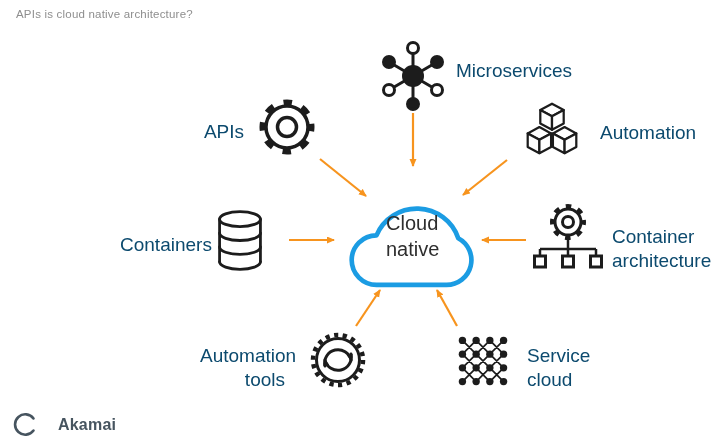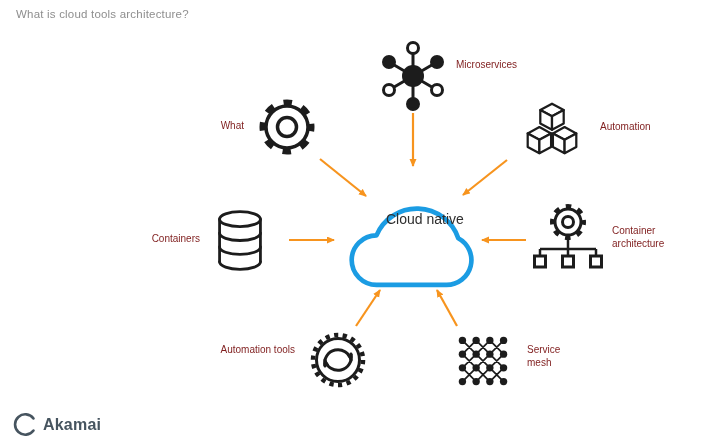--- a/index.html
+++ b/index.html
@@ -7,41 +7,41 @@
     position:relative;width:720px;height:448px;background:#ffffff;
     font-family:"Liberation Sans", sans-serif;overflow:hidden;
   }
   .page-title{
     position:absolute;left:16px;top:8px;font-size:11.5px;color:#8e8e8e;
     letter-spacing:.2px;
   }
   .arrows{position:absolute;left:0;top:0;}
   .icon-box{position:absolute;}
   .node-label{
-    position:absolute;font-size:10px;color:#7f1d1d;line-height:1.28;
+    position:absolute;font-size:19px;color:#0c4a6e;line-height:1.28;
   }
   .node-label.right{text-align:right;}
   .cloud-box{position:absolute;left:340px;top:168px;}
   .cloud-label{
     position:absolute;left:386px;top:210px;width:80px;
-    font-size:14px;color:#2e2e2e;line-height:1.3;
+    font-size:20px;color:#2e2e2e;line-height:1.3;
   }
   .logo{
-    position:absolute;left:12px;top:411px;display:flex;align-items:center;gap:4px;
+    position:absolute;left:12px;top:411px;display:flex;align-items:center;gap:19px;
   }
   .logo-text{
     font-size:16px;font-weight:700;color:#46545f;letter-spacing:.2px;
   }
 </style>
 </head>
 <body>
 
 <div class="canvas">
 
-  <div class="page-title">What is cloud tools architecture?</div>
+  <div class="page-title">APIs is cloud native architecture?</div>
 
   <svg class="arrows" width="720" height="448">
     <defs>
       <marker id="arrowhead-orange" markerWidth="10" markerHeight="10" refX="7" refY="3.5" orient="auto" markerUnits="userSpaceOnUse">
         <path d="M0,0 L8,3.5 L0,7 Z" fill="#f7941e"></path>
       </marker>
     </defs>
     <g stroke="#f7941e" stroke-width="2.2" fill="none">
       <line x1="413" y1="113" x2="413" y2="166" marker-end="url(#arrowhead-orange)"></line>
       <line x1="320" y1="159" x2="366" y2="196" marker-end="url(#arrowhead-orange)"></line>
@@ -162,26 +162,26 @@
       <circle cx="43" cy="43" r="4.3"></circle>
         <circle cx="59" cy="43" r="4.3"></circle>
       <circle cx="11" cy="59" r="4.3"></circle>
         <circle cx="27" cy="59" r="4.3"></circle>
       <circle cx="43" cy="59" r="4.3"></circle>
         <circle cx="59" cy="59" r="4.3"></circle>
     </g>
   </svg>
 
   <div class="node-label" style="left:456px;top:59px">Microservices</div>
-  <div class="node-label right" style="left:178px;top:120px;width:66px">What</div>
+  <div class="node-label right" style="left:178px;top:120px;width:66px">APIs</div>
   <div class="node-label" style="left:600px;top:121px">Automation</div>
   <div class="node-label right" style="left:120px;top:233px;width:80px">Containers</div>
   <div class="node-label" style="left:612px;top:225px;width:96px">Container architecture</div>
-  <div class="node-label right" style="left:210px;top:344px;width:85px">Automation tools</div>
-  <div class="node-label" style="left:527px;top:344px;width:60px">Service mesh</div>
+  <div class="node-label right" style="left:200px;top:344px;width:85px">Automation tools</div>
+  <div class="node-label" style="left:527px;top:344px;width:60px">Service cloud</div>
 
   <div class="logo">
     <svg width="27" height="27" viewBox="0 0 27 27">
       <path d="M21.5,7.5 A10.2 10.2 0 1 0 21.5,19.5" fill="none" stroke="#46545f" stroke-width="2.6" stroke-linecap="round"></path>
     </svg>
     <span class="logo-text">Akamai</span>
   </div>
 
 </div>
 

